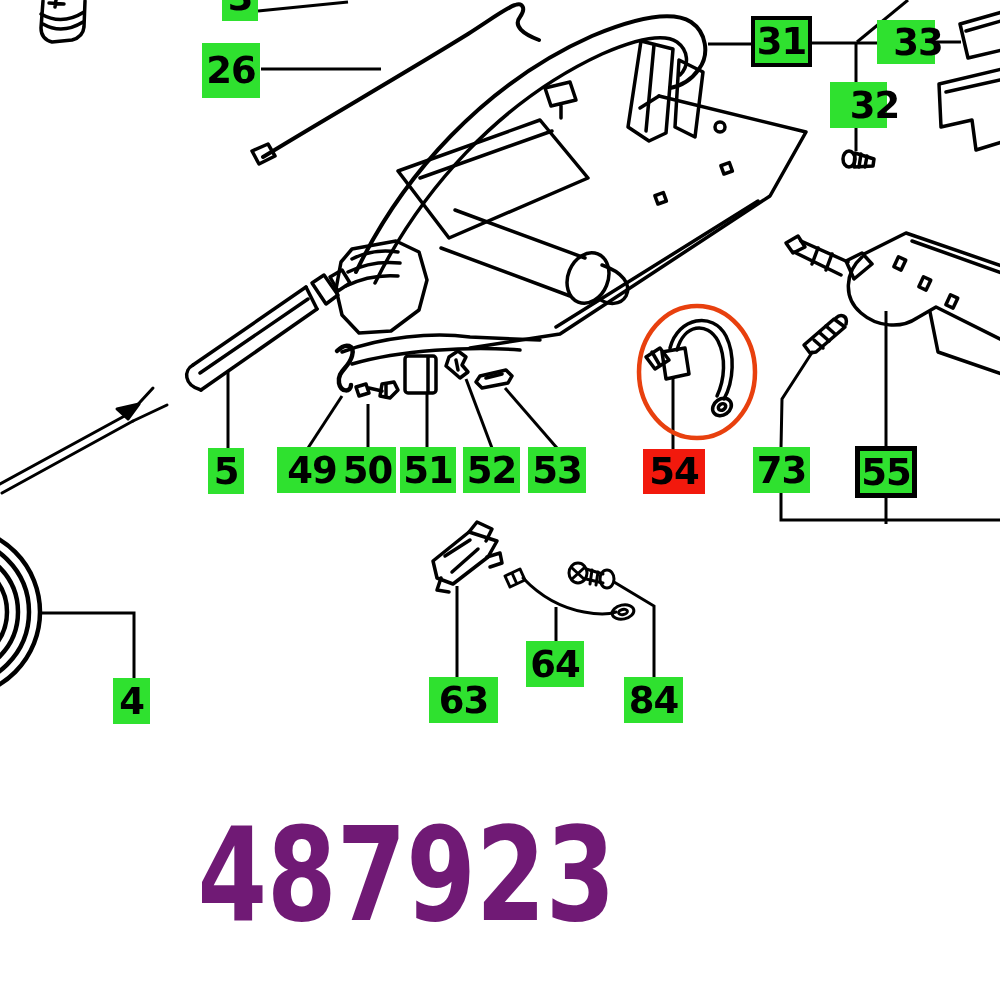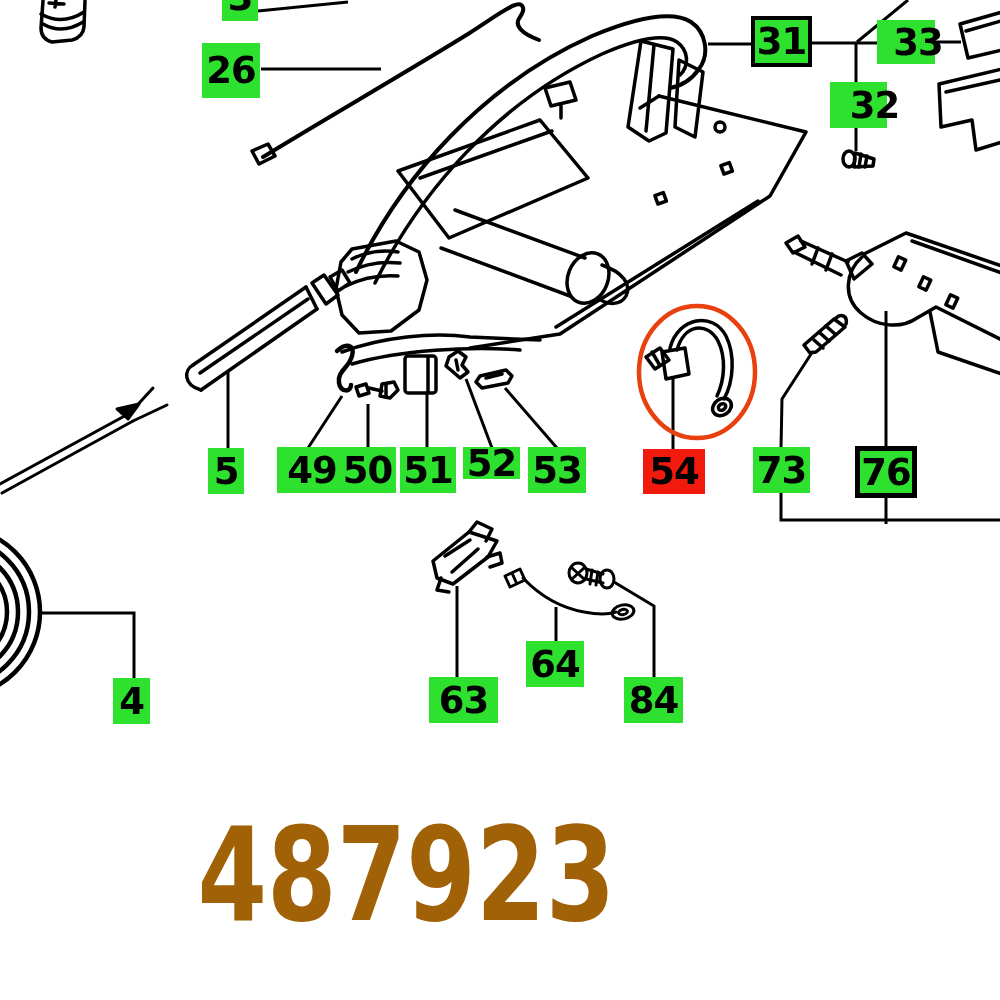--- a/index.html
+++ b/index.html
@@ -14,21 +14,21 @@
     display:flex;align-items:center;justify-content:center;
     background:#2fe12f;color:#000;
     font-weight:bold;font-size:37px;line-height:1;
     letter-spacing:-1px;
     user-select:none;
   }
   .plabel.red{background:#f2190d;}
   .plabel.bordered{border:4px solid #000;}
   .title{
     position:absolute;left:0;top:810px;width:812px;z-index:2;
-    text-align:center;color:#a16207;
+    text-align:center;color:#701a75;
   }
   .title span{
     display:inline-block;
     font-weight:bold;font-size:130px;line-height:1;
     transform:scaleX(0.77);
     white-space:nowrap;
   }
 </style>
 </head>
 <body>
@@ -226,25 +226,25 @@
 
 <div class="plabel" style="left:222px;top:-26px;width:36px;height:47px;">3</div>
 <div class="plabel" style="left:202px;top:43px;width:58px;height:55px;">26</div>
 <div class="plabel bordered" style="left:751px;top:16px;width:61px;height:51px;">31</div>
 <div class="plabel" style="left:877px;top:20px;width:58px;height:44px;padding-left:24px;">33</div>
 <div class="plabel" style="left:830px;top:82px;width:57px;height:46px;padding-left:32px;">32</div>
 <div class="plabel" style="left:208px;top:448px;width:36px;height:46px;">5</div>
 <div class="plabel" style="left:277px;top:447px;width:70px;height:46px;">49</div>
 <div class="plabel" style="left:339px;top:447px;width:57px;height:46px;">50</div>
 <div class="plabel" style="left:400px;top:447px;width:56px;height:46px;">51</div>
-<div class="plabel" style="left:463px;top:447px;width:57px;height:32px;">52</div>
+<div class="plabel" style="left:463px;top:447px;width:57px;height:46px;">52</div>
 <div class="plabel" style="left:528px;top:447px;width:58px;height:46px;">53</div>
 <div class="plabel red" style="left:643px;top:449px;width:62px;height:45px;text-align:right;">54</div>
 <div class="plabel" style="left:753px;top:447px;width:57px;height:46px;">73</div>
-<div class="plabel bordered" style="left:855px;top:446px;width:62px;height:52px;border-width:5px;">76</div>
+<div class="plabel bordered" style="left:855px;top:446px;width:62px;height:52px;border-width:5px;">55</div>
 <div class="plabel" style="left:113px;top:678px;width:37px;height:46px;">4</div>
 <div class="plabel" style="left:429px;top:677px;width:69px;height:46px;">63</div>
 <div class="plabel" style="left:526px;top:641px;width:58px;height:46px;">64</div>
 <div class="plabel" style="left:624px;top:677px;width:59px;height:46px;">84</div>
 
 <div class="title">
   <span>487923</span>
 </div>
 
 </body></html>

